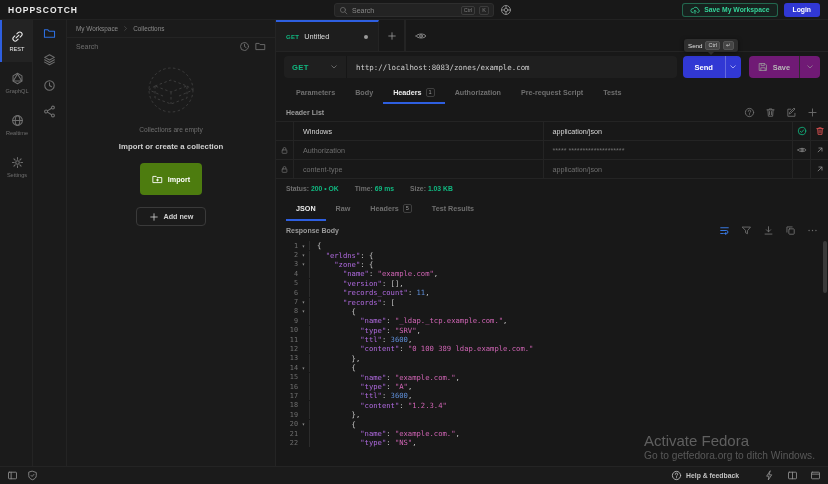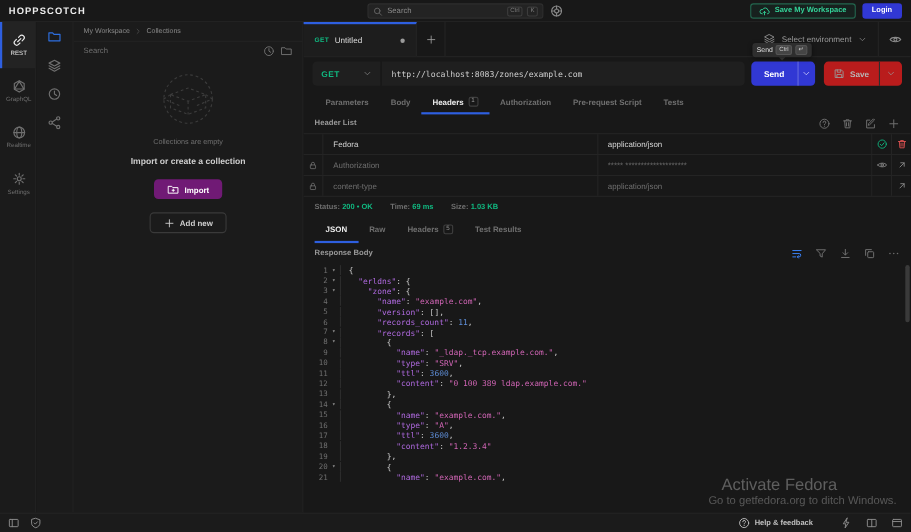--- a/index.html
+++ b/index.html
@@ -48,21 +48,21 @@
   .psearch { font-size:7px; color:#6f6f6f; flex:1; cursor:text; }
   .prow .ic { width:11px; height:11px; cursor:pointer; }
   .newrow { height:23px; border-top:1px solid #242424; border-bottom:1px solid #242424; display:flex; align-items:center; padding:0 9px; gap:5px; }
   .newrow .plus { width:10px; height:10px; color:#cfcfcf; }
   .newrow .nlabel { font-size:7.2px; color:#d6d6d6; font-weight:bold; flex:1; cursor:pointer; }
   .newrow .ic.r { width:11px; height:11px; margin-left:7px; cursor:pointer; }
   .empty { flex:1; display:flex; flex-direction:column; align-items:center; padding-top:10px; }
   .empty .illus { color:#3c3c3c; margin-bottom:6px; }
   .empty .t1 { font-size:6.6px; color:#6f6f6f; margin-bottom:9px; }
   .empty .t2 { font-size:7.8px; color:#cfcfcf; font-weight:bold; margin-bottom:12px; }
-  .btn-import { display:flex; align-items:center; gap:5px; height:18px; padding:0 12px; background:#701a75; border:none; border-radius:4px; color:#fff; font-size:7.2px; font-weight:bold; cursor:pointer; margin-bottom:12px; }
+  .btn-import { display:flex; align-items:center; gap:5px; height:32px; padding:0 12px; background:#4d7c0f; border:none; border-radius:4px; color:#fff; font-size:7.2px; font-weight:bold; cursor:pointer; margin-bottom:12px; }
   .btn-import .ic { color:#fff; width:11px; height:11px; }
   .btn-addnew { display:flex; align-items:center; gap:5px; height:19px; padding:0 12px; background:transparent; border:1px solid #3a3a3a; border-radius:4px; color:#d0d0d0; font-size:7.2px; font-weight:bold; cursor:pointer; }
   .btn-addnew .ic { width:10px; height:10px; color:#d0d0d0; }
 
   
   .work { flex:1; display:flex; flex-direction:column; position:relative; background:#181818; }
 
   .tabstrip { height:32px; display:flex; align-items:stretch; border-bottom:1px solid #242424; position:relative; }
   .reqtab { width:103px; display:flex; align-items:center; gap:5px; padding:0 10px; background:#1d1d1d; border-top:2px solid #2e5fe0; border-right:1px solid #242424; cursor:pointer; }
   .reqtab .meth { font-size:6px; font-weight:bold; color:#10b981; letter-spacing:.3px; }
@@ -84,21 +84,21 @@
   .reqbar { height:30px; display:flex; align-items:center; padding:0 8px; gap:0; }
   .methbox { width:62px; height:22px; background:#1f1f1f; border-radius:4px 0 0 4px; display:flex; align-items:center; justify-content:space-between; padding:0 8px; cursor:pointer; }
   .methbox .m { font-size:7.6px; font-weight:bold; color:#10b981; letter-spacing:.4px; }
   .methbox .ic, .ddchev { width:8px; height:8px; color:#8a8a8a; }
   .urlbox { flex:1; height:22px; background:#1f1f1f; border-left:1px solid #161616; border-radius:0 4px 4px 0; display:flex; align-items:center; padding:0 9px; margin-right:6px; cursor:text; }
   .urlbox .u { font-family:"DejaVu Sans Mono", monospace; font-size:7.4px; color:#cfcfcf; }
   .btn-send { height:22px; width:58px; background:#3138d4; border:none; border-radius:4px; display:flex; align-items:center; cursor:pointer; margin-right:8px; }
   .btn-send .s { flex:1; font-size:7.6px; font-weight:bold; color:#fff; text-align:center; }
   .btn-send .chevseg { width:16px; height:100%; border-left:1px solid rgba(255,255,255,.25); display:flex; align-items:center; justify-content:center; }
   .btn-send .ic { width:8px; height:8px; color:#dcdcff; }
-  .btn-save { height:22px; background:#b91c1c; border:none; border-radius:4px; display:flex; align-items:center; cursor:pointer; padding:0; }
+  .btn-save { height:22px; background:#701a75; border:none; border-radius:4px; display:flex; align-items:center; cursor:pointer; padding:0; }
   .btn-save .seg1 { display:flex; align-items:center; gap:5px; padding:0 9px; }
   .btn-save .ic { width:10px; height:10px; color:#9a9a9a; }
   .btn-save .sv { font-size:7.4px; font-weight:bold; color:#b8b8b8; }
   .btn-save .chevseg { height:100%; border-left:1px solid #2e2e2e; display:flex; align-items:center; padding:0 6px; }
 
   .tabs { height:22px; display:flex; align-items:stretch; padding-left:10px; }
   .tab { display:flex; align-items:center; gap:4px; padding:0 10px; font-size:7.2px; font-weight:bold; color:#6f6f6f; border-bottom:2px solid transparent; cursor:pointer; }
   .tab.active { color:#ececec; border-bottom-color:#2e5fe0; }
   .badge { font-size:5.6px; color:#9a9a9a; border:1px solid #3f3f3f; border-radius:2px; padding:0 2px; line-height:7px; font-weight:normal; }
 
@@ -141,21 +141,21 @@
   
   .statusbar { height:18px; background:#1b1b1b; border-top:1px solid #242424; display:flex; align-items:center; padding:0 7px; position:relative; z-index:6; }
   .statusbar .ic { width:11px; height:11px; color:#8a8a8a; margin-right:9px; cursor:pointer; }
   .sb-right { margin-left:auto; display:flex; align-items:center; }
   .sb-right .help { display:flex; align-items:center; gap:4px; margin-right:13px; cursor:pointer; }
   .sb-right .help .ic { margin:0; color:#b9b9b9; }
   .sb-right .help .ht { font-size:6.8px; font-weight:bold; color:#c2c2c2; }
   .sb-right .ic { margin:0 0 0 12px; }
 
   .watermark { position:absolute; left:644px; top:432px; z-index:4; pointer-events:none; }
-  .watermark .w1 { font-size:15px; color:rgba(165,165,165,.5);margin-left:12px; }
+  .watermark .w1 { font-size:15px; color:rgba(165,165,165,.5); }
   .watermark .w2 { font-size:10.2px; color:rgba(165,165,165,.45); margin-top:1px; white-space:nowrap; }
 </style>
 </head>
 <body>
 
 <div class="app">
 
   <header class="topbar">
     <div class="logo">HOPPSCOTCH</div>
     <div class="gsearch">
@@ -322,35 +322,20 @@
           <span class="ttl">Untitled</span>
           <span class="dot"></span>
         </div>
         <div class="newtabbtn">
           <span class="ic">
               <svg viewBox="0 0 16 16" fill="none" stroke="currentColor" stroke-width="1.3" stroke-linecap="round" stroke-linejoin="round">
                 <path d="M8 2.8v10.4M2.8 8h10.4"></path>
               </svg>
             </span>
         </div>
-        <div class="envsel">
-          <span class="ic">
-              <svg viewBox="0 0 16 16" fill="none" stroke="currentColor" stroke-width="1.3" stroke-linecap="round" stroke-linejoin="round">
-                <path d="M8 2.2L14 5.4 8 8.6 2 5.4z"></path>
-                <path d="M2 8.4l6 3.2 6-3.2"></path>
-                <path d="M2 11.2l6 3.2 6-3.2"></path>
-              </svg>
-            </span>
-          <span class="etxt">Select environment</span>
-          <span class="ic" style="width:8px;height:8px">
-              <svg viewBox="0 0 16 16" fill="none" stroke="currentColor" stroke-width="1.3" stroke-linecap="round" stroke-linejoin="round">
-                <path d="M3.5 5.5L8 10l4.5-4.5"></path>
-              </svg>
-            </span>
-        </div>
         <div class="eyebox">
           <span class="ic">
               <svg viewBox="0 0 16 16" fill="none" stroke="currentColor" stroke-width="1.3" stroke-linecap="round" stroke-linejoin="round">
                 <path d="M1.5 8C3.6 4.4 12.4 4.4 14.5 8 12.4 11.6 3.6 11.6 1.5 8z"></path>
                 <circle cx="8" cy="8" r="1.8"></circle>
               </svg>
             </span>
         </div>
         <div class="tooltip">
           <span class="tl">Send</span>
@@ -446,21 +431,21 @@
         <span class="ic">
             <svg viewBox="0 0 16 16" fill="none" stroke="currentColor" stroke-width="1.3" stroke-linecap="round" stroke-linejoin="round">
               <path d="M8 2.8v10.4M2.8 8h10.4"></path>
             </svg>
           </span>
       </div>
 
       <div class="htable">
         <div class="hrow">
           <span class="c-lock"></span>
-          <span class="c-key lit">Fedora</span>
+          <span class="c-key lit">Windows</span>
           <span class="c-val lit">application/json</span>
           <span class="c-act">
               <span class="ic ok">
                 <svg viewBox="0 0 16 16" fill="none" stroke="currentColor" stroke-width="1.3" stroke-linecap="round" stroke-linejoin="round">
                   <circle cx="8" cy="8" r="6"></circle>
                   <path d="M5.2 8.3l2 2 3.6-4.2"></path>
                 </svg>
               </span>
             </span>
           <span class="c-act">
@@ -673,20 +658,25 @@
           </div>
           <div class="code-line">
             <span class="ln">20</span>
             <span class="fold">▾</span>
             <span class="ct" style="padding-left: calc(8ch + 7px);"><span class="tk-pun">{</span></span>
           </div>
           <div class="code-line">
             <span class="ln">21</span>
             <span class="fold"></span>
             <span class="ct" style="padding-left: calc(10ch + 7px);"><span class="tk-key">"name"</span><span class="tk-pun">: </span><span class="tk-str">"example.com."</span><span class="tk-pun">,</span></span>
+          </div>
+          <div class="code-line">
+            <span class="ln">22</span>
+            <span class="fold"></span>
+            <span class="ct" style="padding-left: calc(10ch + 7px);"><span class="tk-key">"type"</span><span class="tk-pun">: </span><span class="tk-str">"NS"</span><span class="tk-pun">,</span></span>
           </div>
         </div>
 
     </section>
   </div>
 
   <footer class="statusbar">
     <span class="ic">
         <svg viewBox="0 0 16 16" fill="none" stroke="currentColor" stroke-width="1.3" stroke-linecap="round" stroke-linejoin="round">
           <rect x="2.2" y="3.2" width="11.6" height="9.6" rx="1"></rect>

